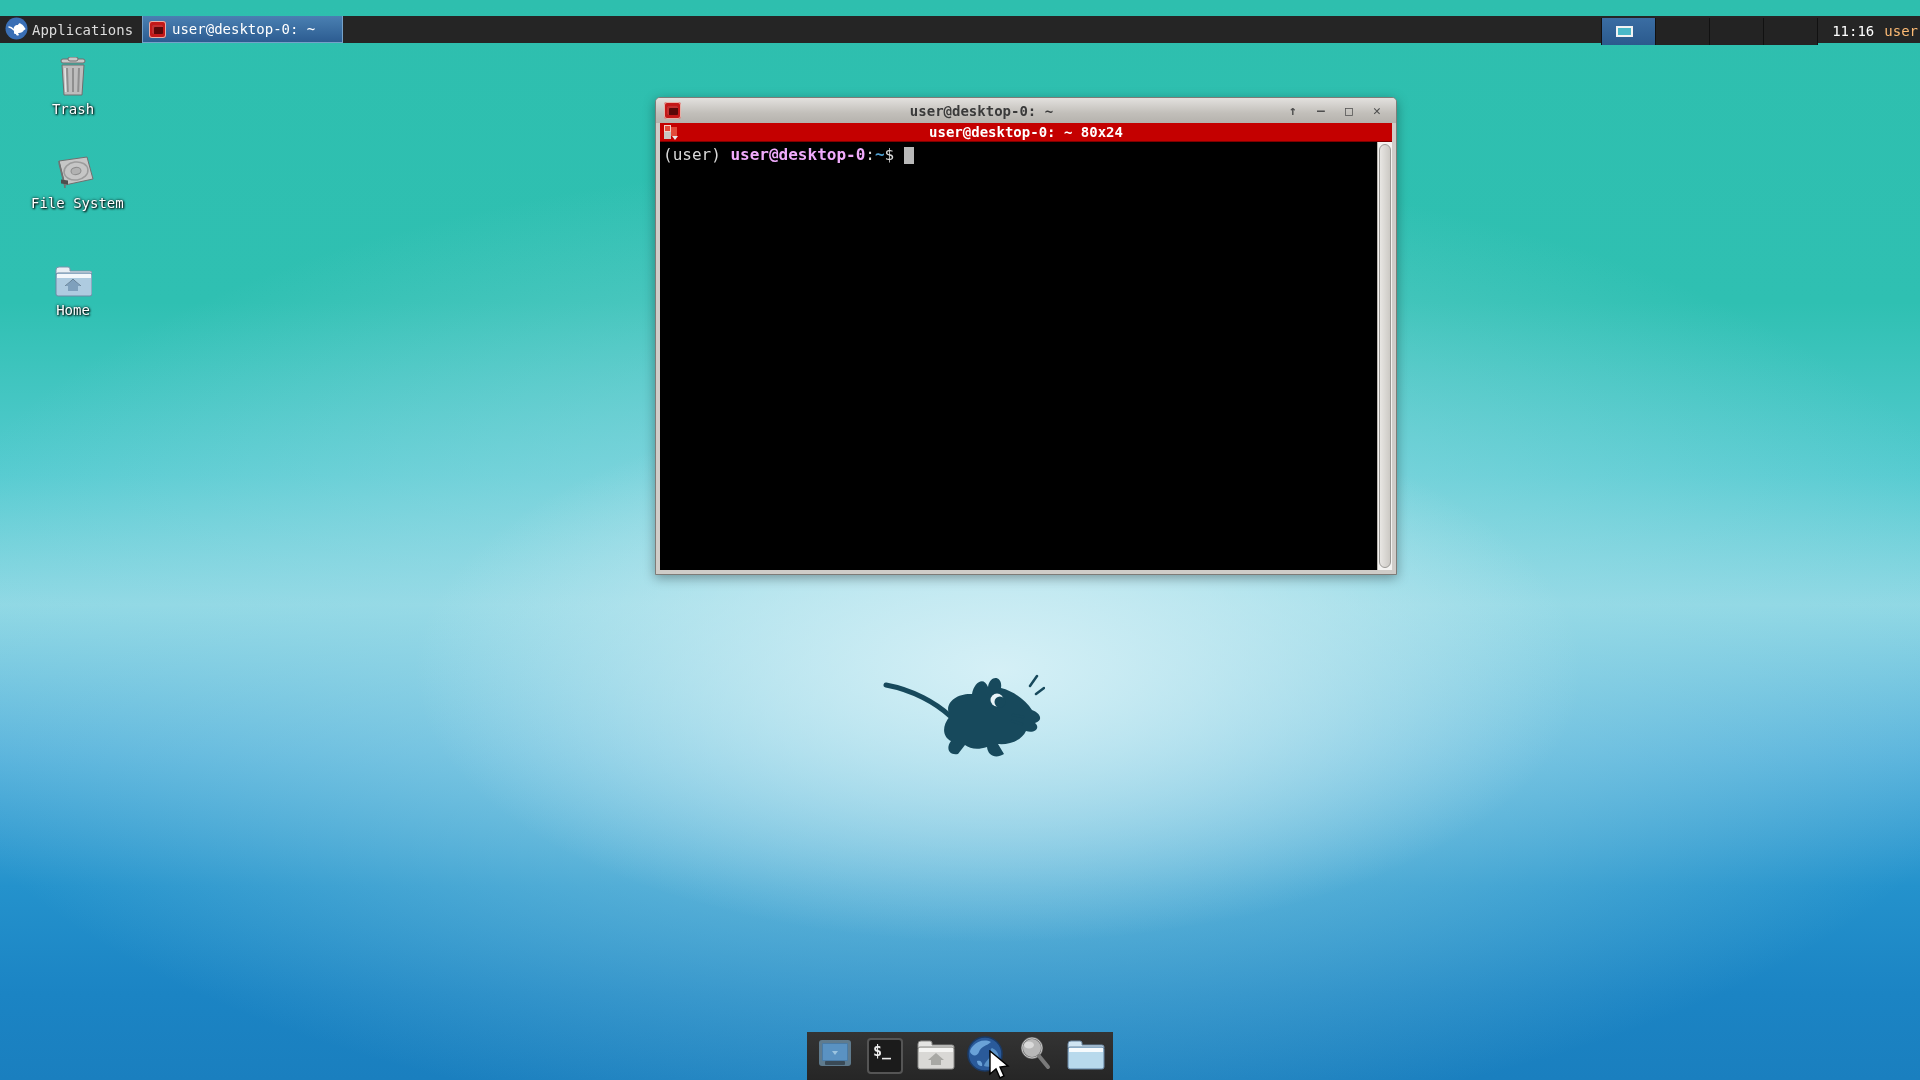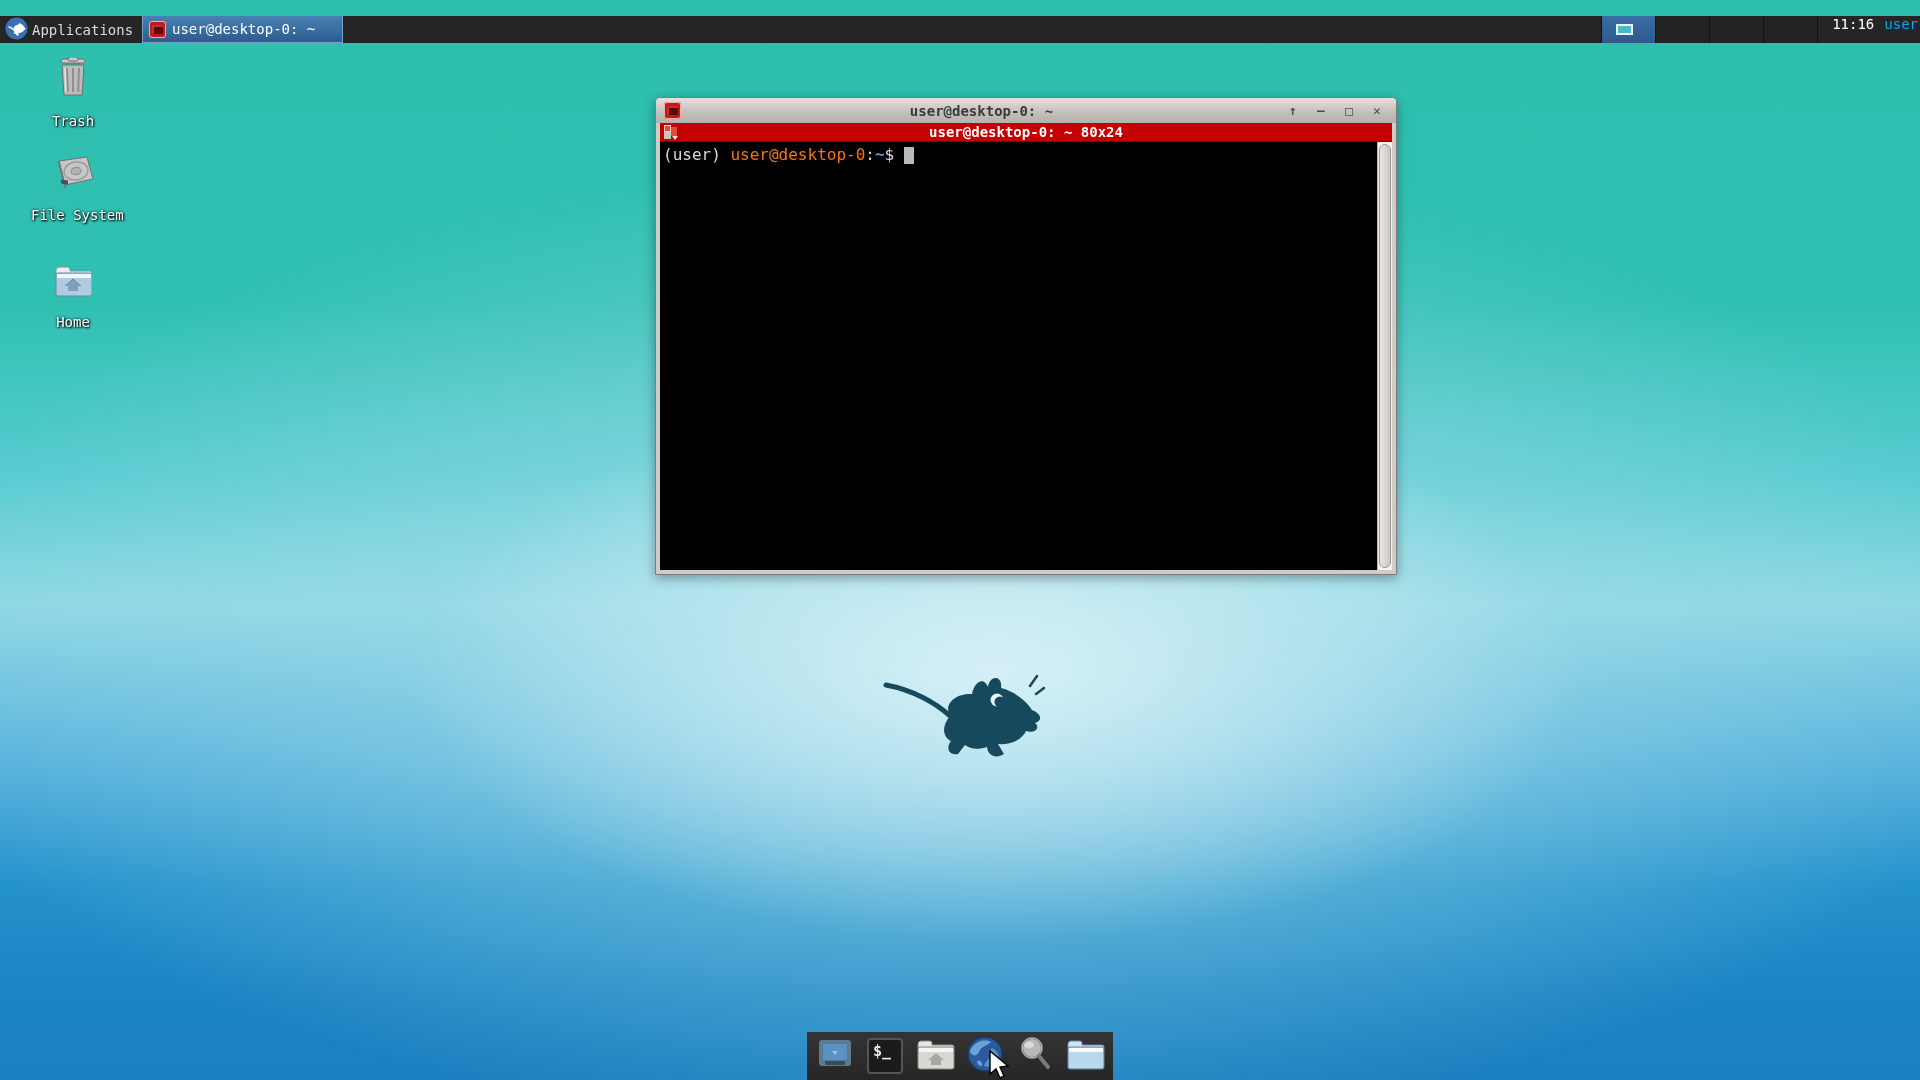--- a/index.html
+++ b/index.html
@@ -19,33 +19,33 @@
     display:flex;align-items:center;z-index:50;color:#dcdcdc;font-size:14px;}
   .logo-btn{width:32px;height:27px;display:flex;align-items:center;justify-content:center;cursor:pointer;}
   .apps-label{margin-right:14px;white-space:nowrap;}
   .task-btn{position:absolute;left:142px;top:0;height:27px;width:201px;
     background:linear-gradient(#4a80b2,#2c5c91);border:1px solid #76a2c9;border-top:none;
     display:flex;align-items:center;padding:0 6px;gap:6px;color:#fff;white-space:nowrap;overflow:hidden;}
   .xterm-mini{width:17px;height:17px;border-radius:3px;background:#c41818;
     box-shadow:inset 0 0 0 1px #e8b0a8;position:relative;flex:0 0 auto;}
   .xterm-mini::after{content:"";position:absolute;left:3px;top:4px;width:11px;height:9px;
     background:#5a0808;border-radius:1px;box-shadow:inset 2px 2px 0 #c43030;}
-  .panel-right{position:absolute;right:0;top:0;height:30px;display:flex;}
+  .panel-right{position:absolute;right:0;top:0;height:30px;display:flex;align-items:center;}
   .ws-switcher{display:flex;height:27px;border-left:1px solid #111;}
   .ws-cell{width:54px;height:27px;background:#232323;border-right:1px solid #111;position:relative;cursor:pointer;}
   .ws-cell.active{background:linear-gradient(#3a6da3,#2b5a8d);}
   .ws-mini-win{position:absolute;left:14px;top:8px;width:17px;height:11px;
     border:2px solid #f2f2f2;background:#49b8c8;}
   .clock{margin:0 10px 0 14px;color:#fff;white-space:pre;}
-  .panel-user{color:#0ea5e9;margin-right:2px;white-space:nowrap;}
+  .panel-user{color:#fdba74;margin-right:2px;white-space:nowrap;}
 
   
   .desk-icon{position:absolute;width:84px;left:31px;text-align:center;cursor:pointer;}
   .desk-icon .glyph{display:inline-block;}
-  .desk-label{margin-top:12px;font-size:14px;color:#fff;white-space:nowrap;
+  .desk-label{margin-top:0;font-size:14px;color:#fff;white-space:nowrap;
     text-shadow:1px 1px 2px #000,0 0 3px #000;}
 
   
   .xfce-mouse{position:absolute;left:883px;top:663px;}
 
   
   .window{position:absolute;left:655px;top:97px;width:742px;height:478px;
     background:#cfccc8;border:1px solid #7e7c78;border-radius:5px 5px 0 0;
     box-shadow:0 3px 12px rgba(0,0,0,.35);z-index:20;}
   .titlebar{height:25px;border-radius:4px 4px 0 0;
@@ -60,21 +60,21 @@
   .xt-icon{position:absolute;left:4px;top:2px;width:14px;height:14px;}
   .xt-icon i{position:absolute;display:block;}
   .xt-icon .s1{left:0;top:0;width:7px;height:7px;background:#e24a3a;border:1px solid #f2d0c8;}
   .xt-icon .s2{left:0;top:7px;width:7px;height:7px;background:#c9c6c2;}
   .xt-icon .s3{left:7px;top:2px;width:6px;height:9px;background:#e24a3a;}
   .xt-icon .s4{left:8px;top:11px;width:0;height:0;border-left:3px solid transparent;
     border-right:3px solid transparent;border-top:4px solid #e8e8e8;}
   .term-row{flex:1;display:flex;}
   .term-screen{flex:1;background:#000;padding:3px 0 0 3px;font-size:16px;line-height:19px;cursor:text;}
   .prompt-line{white-space:pre;color:#d9d9d9;}
-  .p-user{color:#f97316;font-weight:normal;}
+  .p-user{color:#f0abfc;font-weight:bold;}
   .p-path{color:#4f9fd0;font-weight:bold;}
   .p-cursor{display:inline-block;width:10px;height:17px;background:#b9b9b9;vertical-align:text-bottom;}
   .scrollbar{width:15px;background:#f4f3f1;border-left:1px solid #b8b5b0;position:relative;cursor:pointer;}
   .sb-thumb{position:absolute;left:1px;right:1px;top:2px;bottom:2px;border-radius:7px;
     background:linear-gradient(90deg,#e8e6e3,#ccc9c4);border:1px solid #9a9894;}
 
   
   .dock{position:absolute;left:50%;transform:translateX(-50%);bottom:0;height:48px;width:306px;
     background:linear-gradient(#343434,#262626);display:flex;align-items:center;
     justify-content:center;gap:10px;padding:0 8px;z-index:40;}

